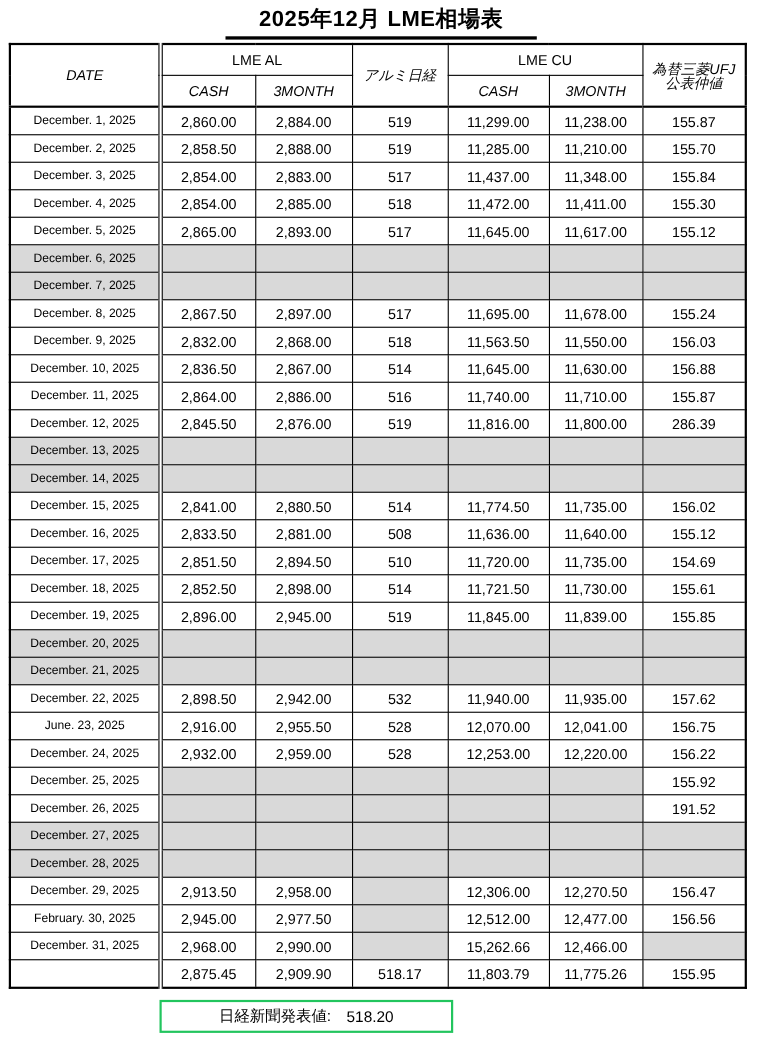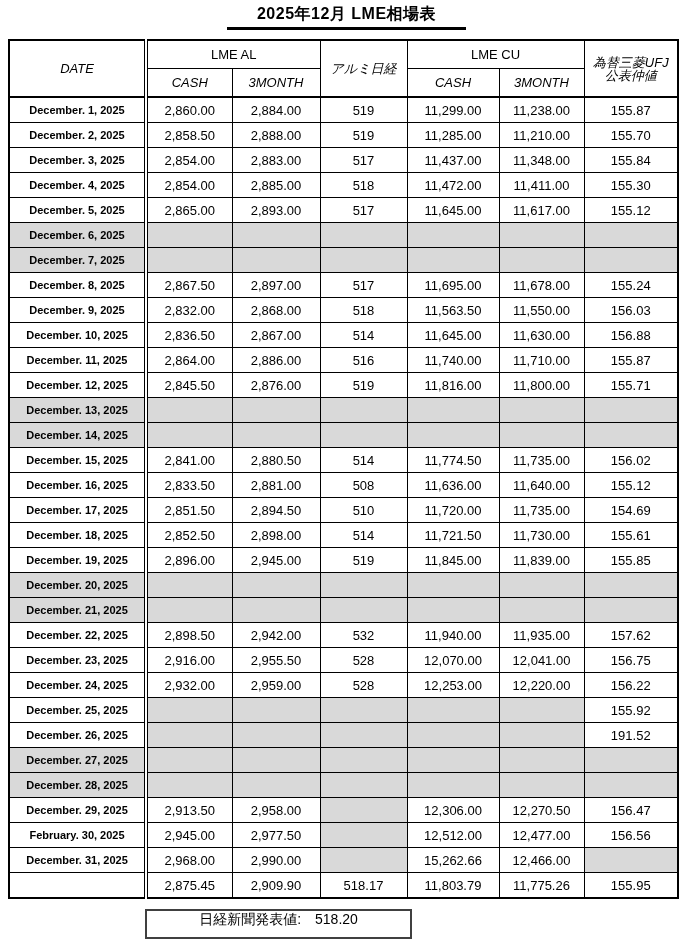--- a/index.html
+++ b/index.html
@@ -11,21 +11,21 @@
     font-family: "Liberation Sans", "DejaVu Sans", sans-serif;
     color: #000;
     -webkit-font-smoothing: antialiased;
   }
   .page { width: 693px; height: 947px; overflow: hidden; }
 
   
   .title-wrap { text-align: center; padding-top: 4px; height: 30px; }
   .title {
     display: inline-block;
-    font-size: 16px;
+    font-size: 20px;
     font-weight: bold;
     letter-spacing: 0.5px;
     border-bottom: 3px solid #000;
     padding: 0 30px 2px 30px;
   }
 
   
   table.lme {
     border-collapse: collapse;
     table-layout: fixed;
@@ -46,33 +46,33 @@
     font-size: 13px;
     height: 27px;
   }
   table.lme thead tr.sub-row th,
   table.lme thead th.span-two {
     border-bottom: 2px solid #000;
     font-style: italic;
   }
   th.fx-head { font-size: 12px; line-height: 13px; margin-left: 34px; }
   .date-col { border-right: 4px double #000 !important; }
-  td.date-cell { font-size: 11px; height: 24px; font-weight: bold; }
+  td.date-cell { font-size: 11px; height: 24px; }
   td.num-cell  { font-size: 13px; height: 24px; }
   .shaded { background: #d9d9d9; }
 
   
   .footer-box {
     margin-top: 10px;
     margin-left: 145px;
     width: 263px;
     height: 26px;
-    border: 2px solid #404040;
+    border: 2px solid #22c55e;
     display: flex;
-    align-items: flex-start;
+    align-items: center;
     justify-content: center;
     gap: 14px;
     font-size: 14px;
   }
 </style>
 </head>
 <body>
 
 <div class="page">
 
@@ -205,21 +205,21 @@
           <td class="num-cell">11,710.00</td>
           <td class="num-cell">155.87</td>
         </tr>
         <tr>
           <td class="date-cell date-col">December. 12, 2025</td>
           <td class="num-cell">2,845.50</td>
           <td class="num-cell">2,876.00</td>
           <td class="num-cell">519</td>
           <td class="num-cell">11,816.00</td>
           <td class="num-cell">11,800.00</td>
-          <td class="num-cell">155.71</td>
+          <td class="num-cell">286.39</td>
         </tr>
         <tr>
           <td class="date-cell date-col shaded">December. 13, 2025</td>
           <td class="num-cell shaded"></td>
           <td class="num-cell shaded"></td>
           <td class="num-cell shaded"></td>
           <td class="num-cell shaded"></td>
           <td class="num-cell shaded"></td>
           <td class="num-cell shaded"></td>
         </tr>
@@ -298,21 +298,21 @@
         <tr>
           <td class="date-cell date-col">December. 22, 2025</td>
           <td class="num-cell">2,898.50</td>
           <td class="num-cell">2,942.00</td>
           <td class="num-cell">532</td>
           <td class="num-cell">11,940.00</td>
           <td class="num-cell">11,935.00</td>
           <td class="num-cell">157.62</td>
         </tr>
         <tr>
-          <td class="date-cell date-col">December. 23, 2025</td>
+          <td class="date-cell date-col">June. 23, 2025</td>
           <td class="num-cell">2,916.00</td>
           <td class="num-cell">2,955.50</td>
           <td class="num-cell">528</td>
           <td class="num-cell">12,070.00</td>
           <td class="num-cell">12,041.00</td>
           <td class="num-cell">156.75</td>
         </tr>
         <tr>
           <td class="date-cell date-col">December. 24, 2025</td>
           <td class="num-cell">2,932.00</td>

